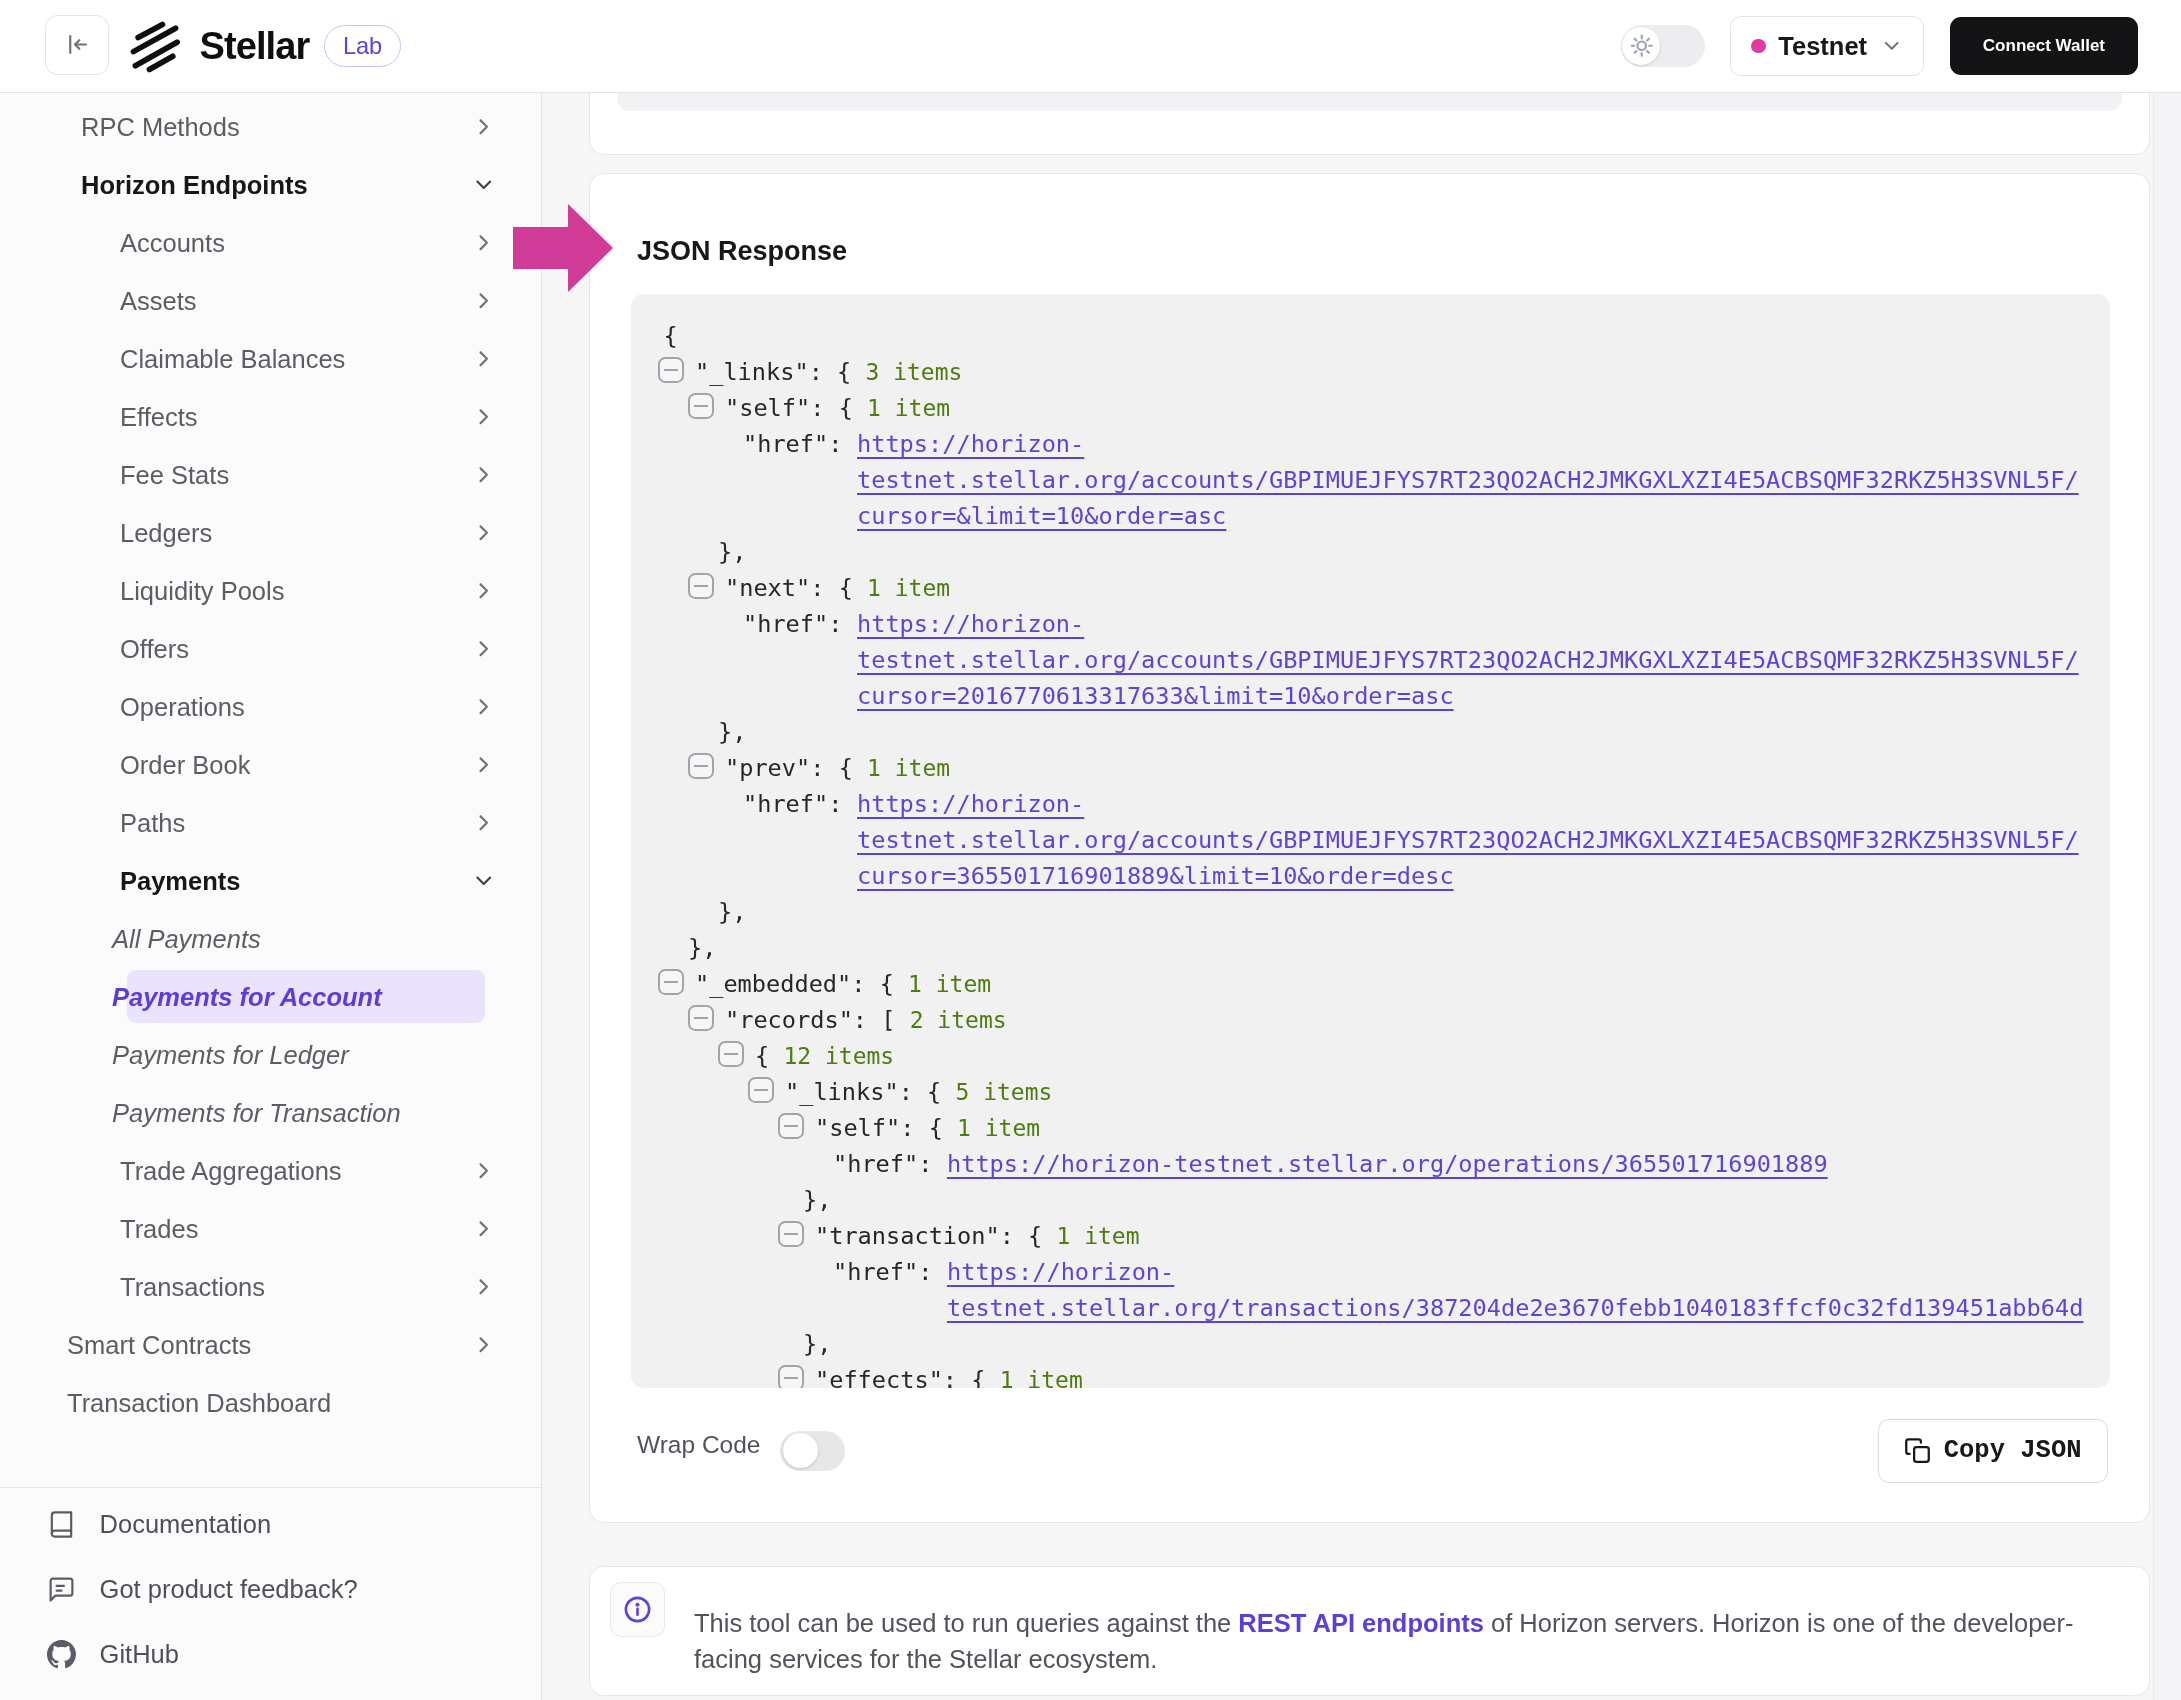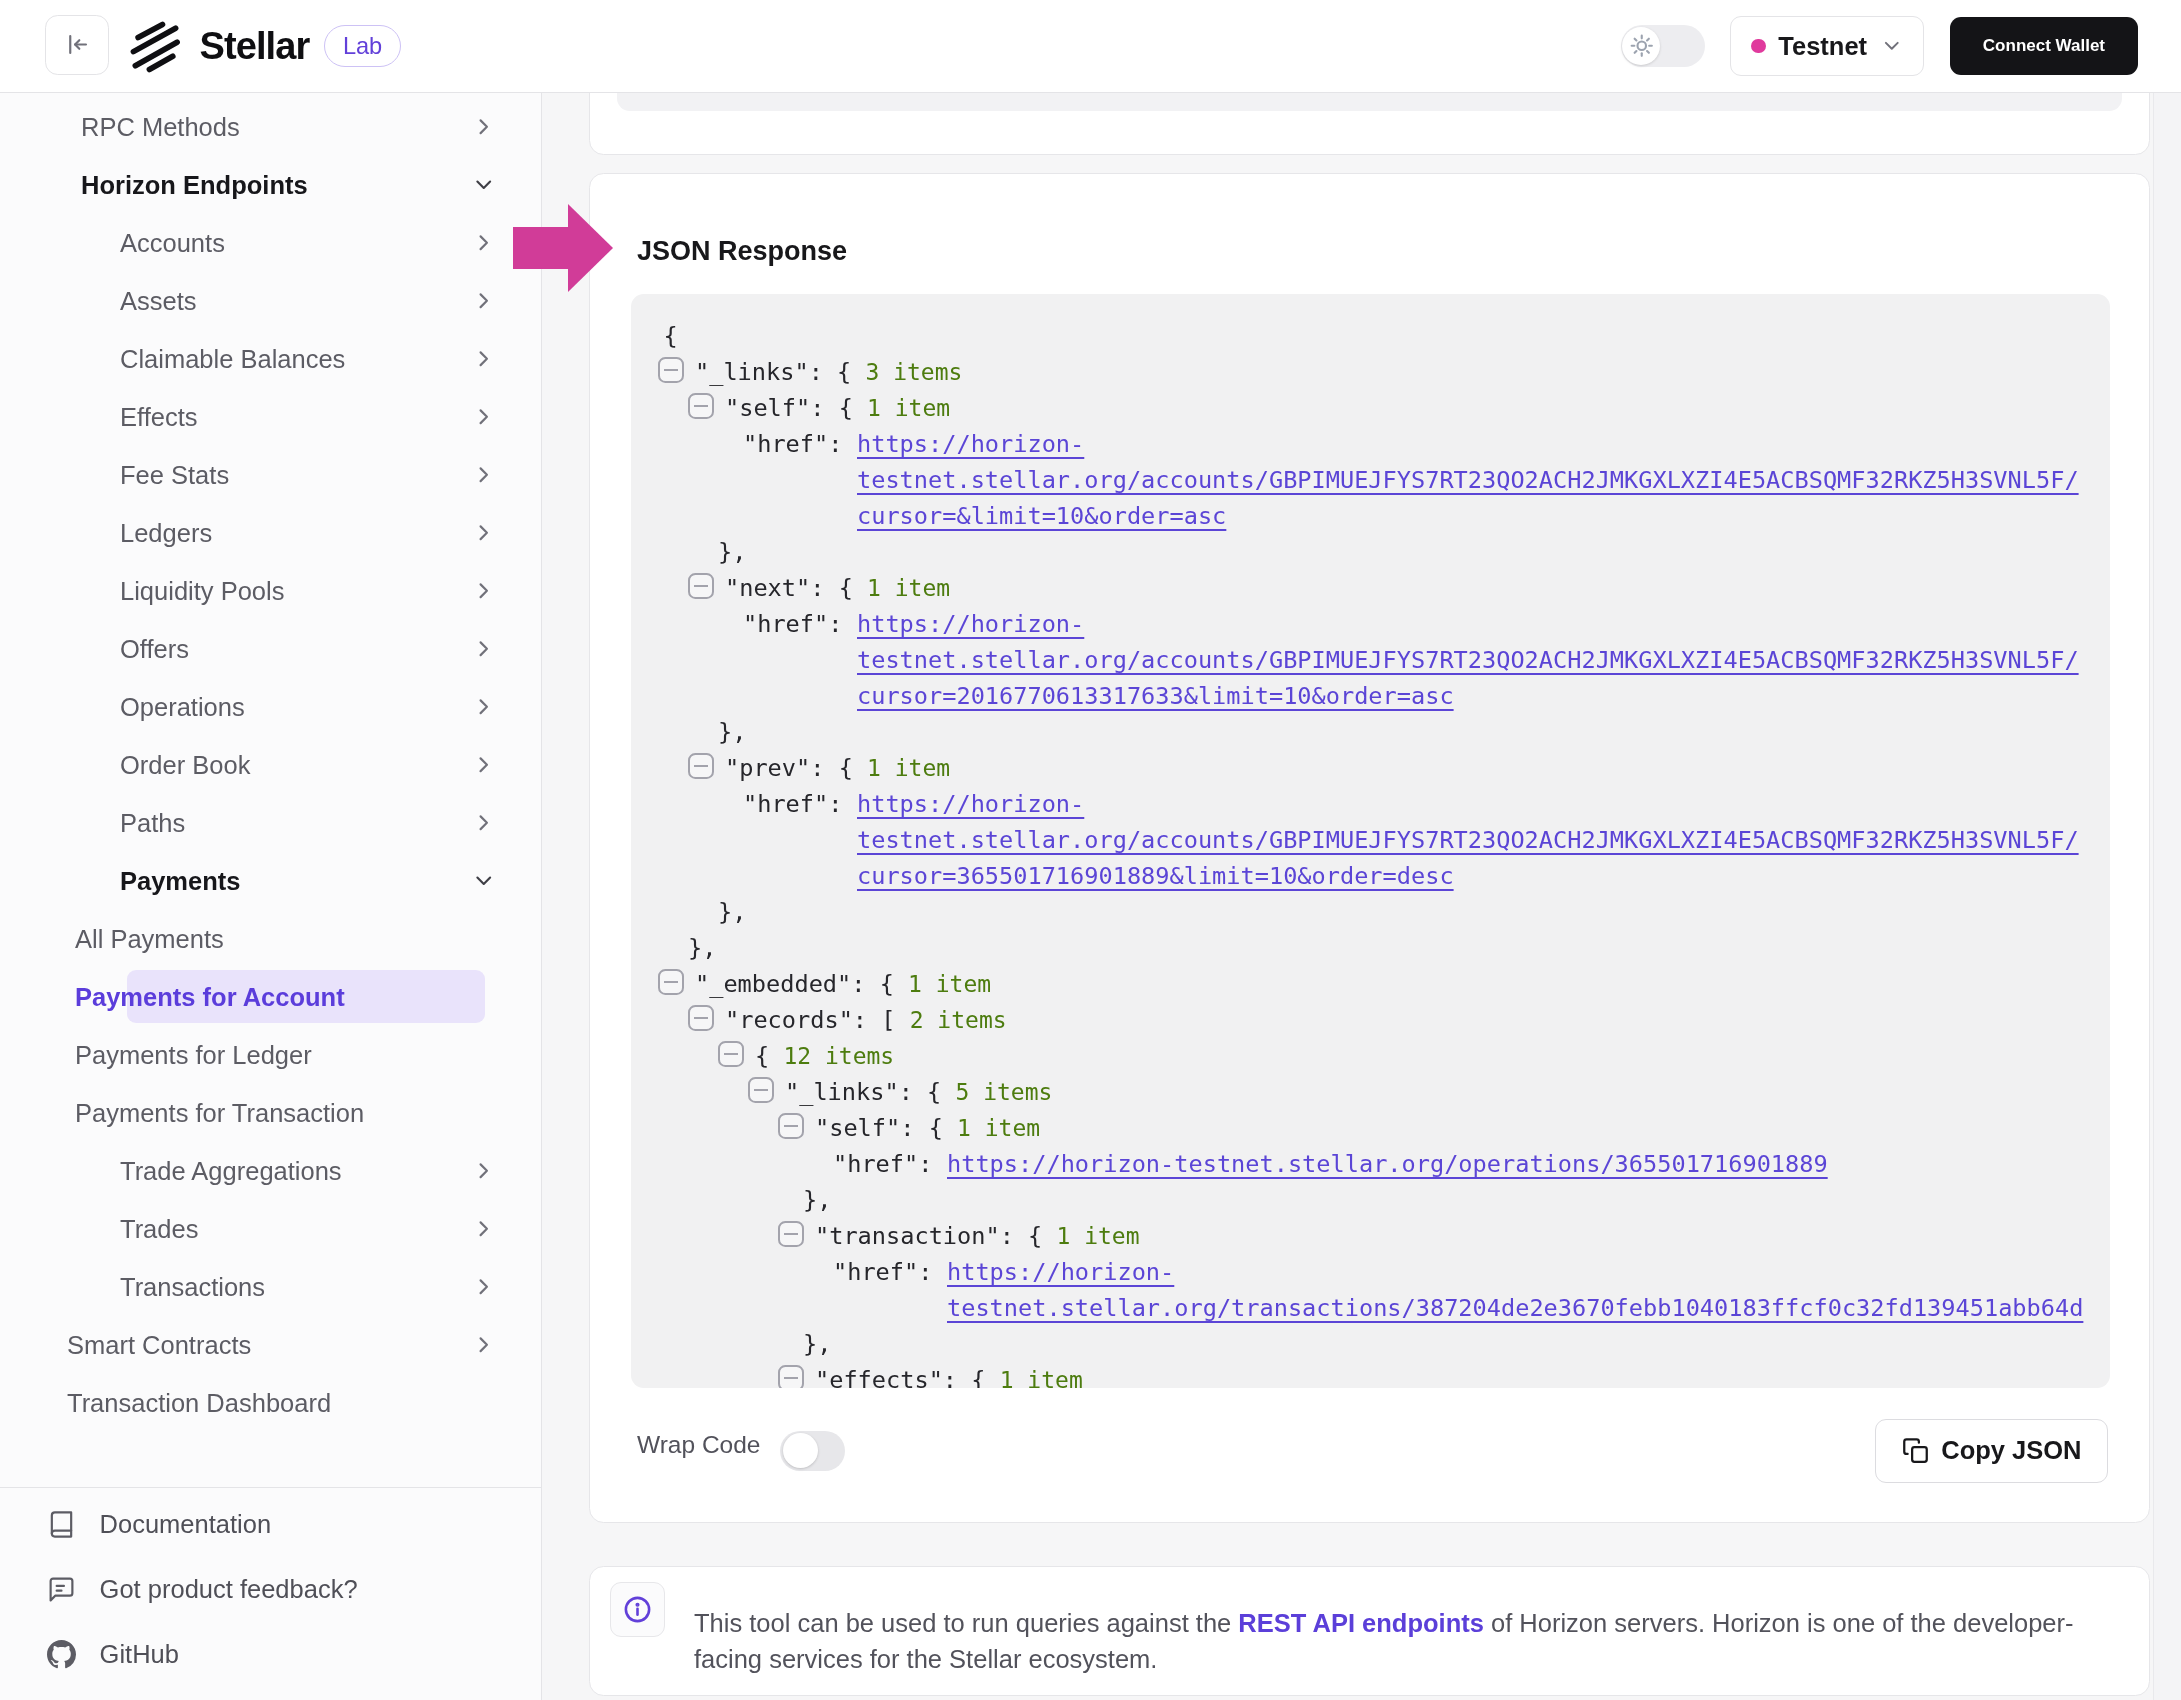--- a/index.html
+++ b/index.html
@@ -27,21 +27,21 @@
           border-radius:11px;padding:0 33px;cursor:pointer;font-family:inherit;}
 
   
   .sidebar{position:absolute;left:0;top:92px;width:541px;height:1608px;background:#fbfbfc;
           border-right:0.9px solid #e4e4e7;z-index:10;}
   .nav{position:absolute;left:0;top:5.5px;right:0;}
   .nav-row{position:relative;height:58px;line-height:58px;font-size:25.5px;color:#5c5c64;cursor:pointer;white-space:nowrap;}
   .nav-row.lvl0{padding-left:67px;}
   .nav-row.lvl1{padding-left:81px;}
   .nav-row.lvl2{padding-left:120px;}
-  .nav-row.lvl3{padding-left:75px;}
+  .nav-row.lvl3{padding-left:112px;font-style:italic;}
   .nav-row.open{color:#17171b;font-weight:600;}
   .nav-row.selected{color:#5b3ddb;font-weight:700;}
   .nav-pill{position:absolute;left:127px;right:56px;top:2.7px;bottom:2.7px;background:#e9e3fb;border-radius:9px;z-index:0;}
   .nav-label{position:relative;z-index:1;}
   .nav-chev{position:absolute;left:471px;top:16.4px;width:25.5px;height:25.5px;z-index:1;}
   .side-divider{position:absolute;left:0;right:0;top:1395px;height:0.9px;background:#e4e4e7;}
   .side-footer{position:absolute;left:0;right:0;top:1400px;}
   .foot-row{height:65px;display:flex;align-items:center;gap:23.6px;padding-left:47px;font-size:25.5px;color:#4f4f57;cursor:pointer;}
 
   
@@ -76,21 +76,21 @@
 
   .card-footer{position:absolute;left:47px;right:41px;top:1244px;height:65px;display:flex;
           align-items:center;justify-content:space-between;}
   .wrap-group{display:flex;align-items:flex-start;gap:20px;}
   .wrap-label{font-size:24.5px;color:#52525b;}
   .switch{width:65px;height:40px;border-radius:908px;background:#e7e7ea;position:relative;cursor:pointer;}
   .switch-knob{position:absolute;left:2.7px;top:2.7px;width:35px;height:35px;border-radius:50%;background:#fff;
           box-shadow:0 0.9px 2.7px rgba(0,0,0,.18);}
   .copy-btn{height:64px;border:0.9px solid #dcdce0;background:#fff;border-radius:11px;display:flex;
           align-items:center;gap:12.7px;padding:0 25.5px;font-size:25.5px;font-weight:700;color:#18181b;
-          cursor:pointer;font-family:Liberation Sans, sans-serif;}
+          cursor:pointer;font-family:Liberation Mono, monospace;}
 
   .info-card{position:absolute;left:47px;top:1474px;width:1559px;height:128px;background:#fff;
           border:0.9px solid #e6e6e9;border-radius:14.5px;}
   .info-chip{position:absolute;left:20px;top:14.5px;width:53px;height:53px;border:0.9px solid #e7e7ea;
           border-radius:11px;background:#fbfbfc;display:flex;align-items:center;justify-content:center;}
   .info-text{position:absolute;left:104px;top:12.7px;width:1418px;font-size:25.5px;line-height:36px;color:#52525b;}
   .info-link{color:#5b3fd9;font-weight:600;cursor:pointer;}
   svg{display:block;}
 </style>
 </head>

